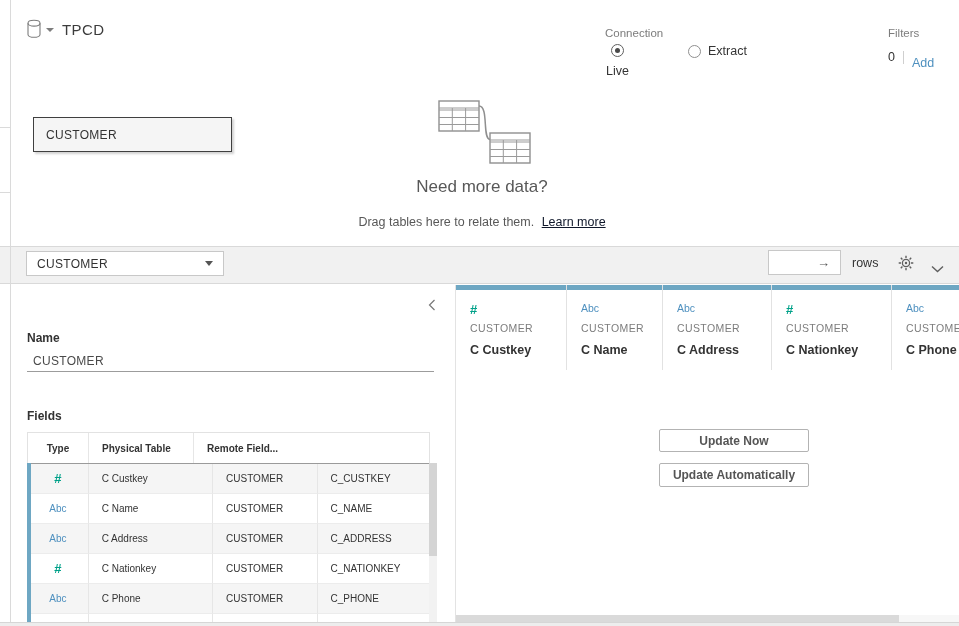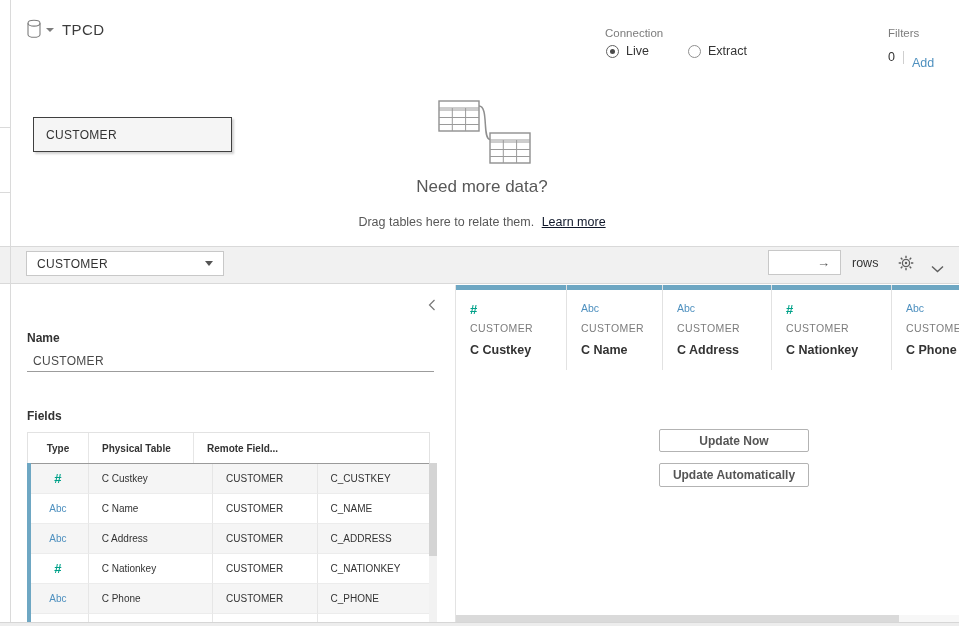--- a/index.html
+++ b/index.html
@@ -15,21 +15,21 @@
   .rail-tick { left:0; width:10px; height:1px; background:#dadada; z-index:6; }
 
   
   .canvas { left:0; top:0; width:959px; height:247px; background:#fff; border-bottom:1px solid #d9d9d9; }
   .db-icon { left:26px; top:19px; }
   .db-caret { left:46px; top:28px; width:0; height:0; border-left:4px solid transparent; border-right:4px solid transparent; border-top:4px solid #7d7d7d; }
   .ds-title { left:62px; top:21px; font-size:15px; letter-spacing:.4px; color:#3c3c3c; }
   .group-label { font-size:11.5px; color:#7c7c7c; }
   .conn-label { left:605px; top:27px; }
   .radio { top:44px; display:flex; align-items:center; gap:7px; font-size:12.5px; color:#333; cursor:default; }
-  .radio-live { left:606px; }
+  .radio-live { left:606px;flex-direction:column; }
   .radio-extract { left:688px; }
   .rdot { width:13px; height:13px; border-radius:50%; border:1px solid #8f8f8f; background:#fff; position:relative; display:inline-block; }
   .rdot.sel { border-color:#5f5f5f; }
   .rdot.sel::after { content:""; position:absolute; left:3px; top:3px; width:5px; height:5px; border-radius:50%; background:#4a4a4a; }
   .filters-label { left:888px; top:27px; }
   .filters-row { left:888px; top:44px; font-size:12.5px; display:flex; align-items:center; gap:8px; }
   .filters-count { color:#333; }
   .filters-sep { width:1px; height:13px; background:#cfcfcf; display:inline-block; }
   .filters-add { color:#4e90bf; text-decoration:none;margin-top:12px; }
   .table-box {

